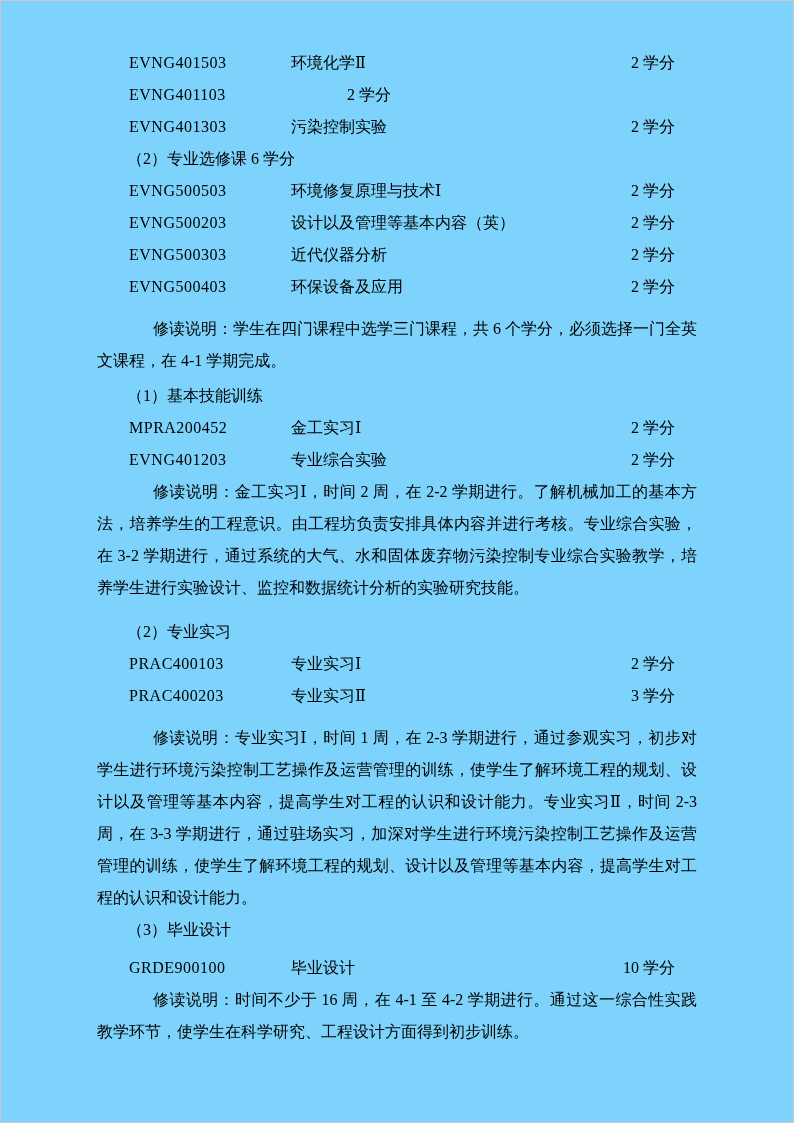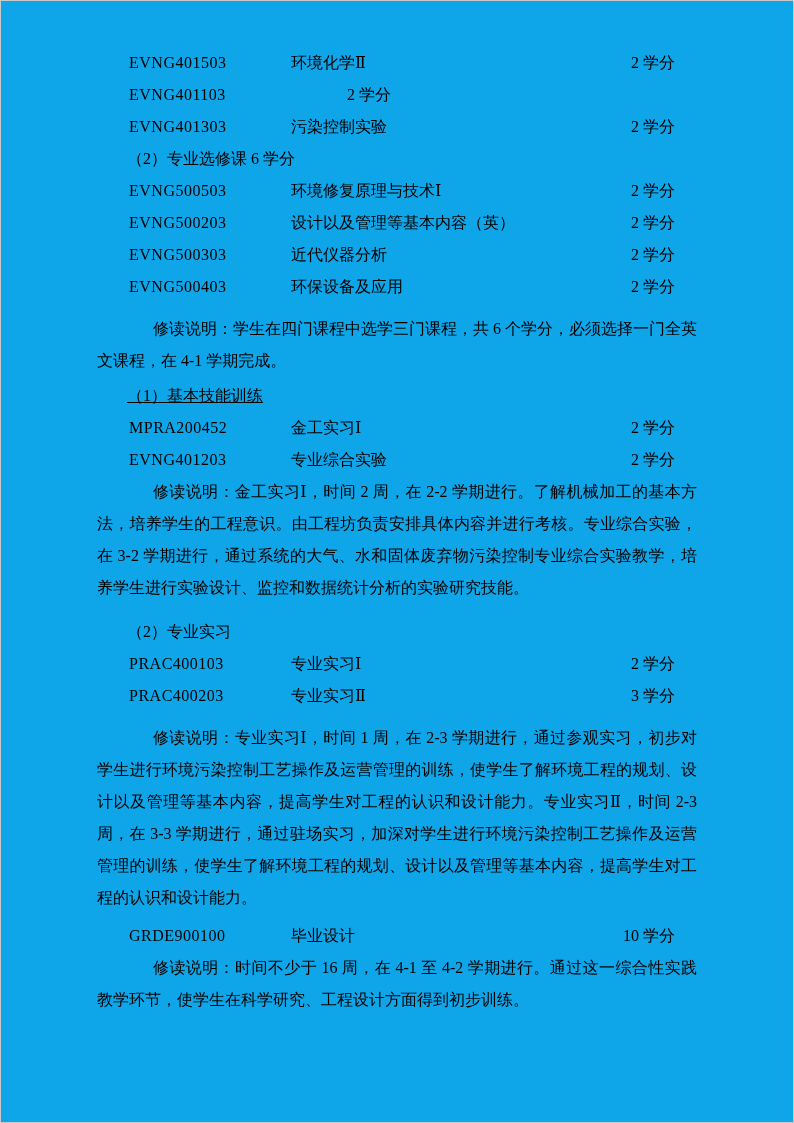--- a/index.html
+++ b/index.html
@@ -6,21 +6,21 @@
     margin: 0;
     padding: 0;
     background: #e8e8e8;
     font-family: "Liberation Serif", "DejaVu Serif", serif;
   }
   .page {
     position: relative;
     width: 794px;
     height: 1123px;
     margin: 0 auto;
-    background: #0ea5e9;
+    background: #7dd3fc;
     border: 1px solid #c9c9c9;
     box-sizing: border-box;
     padding: 46px 96px 0 96px;
     color: #000000;
     font-size: 16px;
     line-height: 32px;
     overflow: hidden;
   }
   .course-row {
     display: flex;
@@ -52,21 +52,21 @@
     font-weight: bold;
     line-height: 32px;
   }
   .para {
     text-align: justify;
     text-indent: 56px;
     line-height: 32px;
   }
   .mt1 { margin-top: 12px; }
   .mt2 { margin-top: 10px; }
-  .mt3 { margin-top: 3px; text-decoration: underline; }
+  .mt3 { margin-top: 3px; }
   .mt5 { }
   .mt6 { margin-top: 6px; }
 </style>
 </head>
 <body>
 
 <div class="page">
 
   <div class="course-row">
     <span class="code">EVNG401503</span>
@@ -132,20 +132,21 @@
     <span class="credit">2 学分</span>
   </div>
   <div class="course-row">
     <span class="code">PRAC400203</span>
     <span class="cname">专业实习Ⅱ</span>
     <span class="credit">3 学分</span>
   </div>
 
   <div class="para mt2">修读说明：专业实习Ⅰ，时间 1 周，在 2-3 学期进行，通过参观实习，初步对学生进行环境污染控制工艺操作及运营管理的训练，使学生了解环境工程的规划、设计以及管理等基本内容，提高学生对工程的认识和设计能力。专业实习Ⅱ，时间 2-3 周，在 3-3 学期进行，通过驻场实习，加深对学生进行环境污染控制工艺操作及运营管理的训练，使学生了解环境工程的规划、设计以及管理等基本内容，提高学生对工程的认识和设计能力。</div>
 
+  <div class="subheading mt5">（3）毕业设计</div>
 
   <div class="course-row mt6">
     <span class="code">GRDE900100</span>
     <span class="cname">毕业设计</span>
     <span class="credit">10 学分</span>
   </div>
 
   <div class="para">修读说明：时间不少于 16 周，在 4-1 至 4-2 学期进行。通过这一综合性实践教学环节，使学生在科学研究、工程设计方面得到初步训练。</div>
 
 </div>

